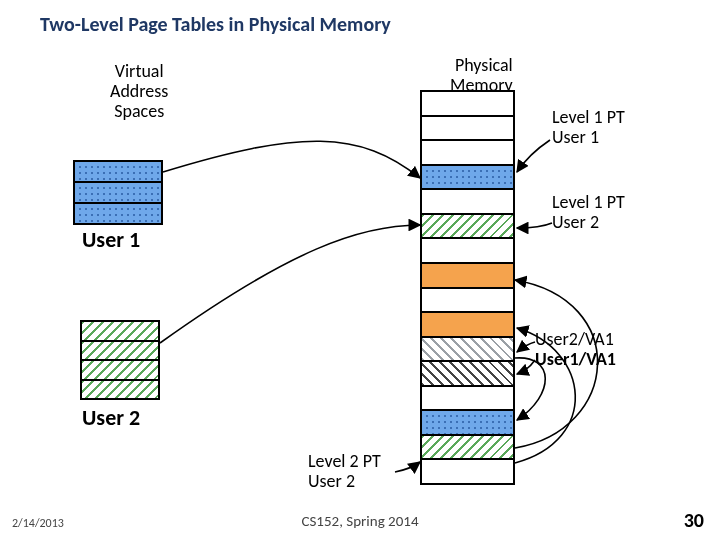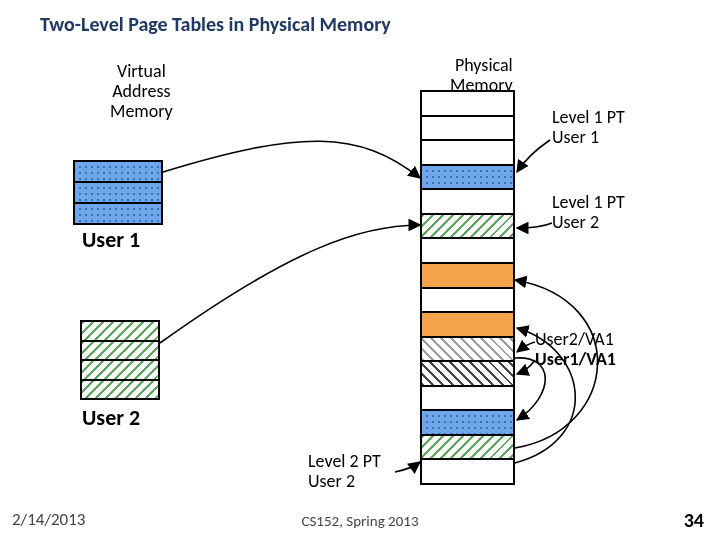--- a/index.html
+++ b/index.html
@@ -80,41 +80,41 @@
 
   svg.arrows {
     position: absolute;
     left: 0; top: 0;
     width: 720px; height: 540px;
     pointer-events: none;
   }
   .footer-date {
     position: absolute;
     left: 12px; bottom: 10px;
-    font-size: 17px; color: #444; margin-top: 44px;
+    font-size: 12px; color: #444; margin-top: 44px;
   }
   .footer-course {
     position: absolute;
     left: 50%; transform: translateX(-50%);
     bottom: 10px; font-size: 15px; color: #444;
   }
   .footer-slide {
     position: absolute;
     right: 16px; bottom: 8px;
     font-size: 20px; font-weight: 700; color: #000;
   }
 </style>
 </head>
 <body>
 
 <div class="title">Two-Level Page Tables in Physical Memory</div>
 
 <div class="label" style="left:110px; top:62px; white-space:pre; text-align:center; font-weight:400;">Virtual
 Address
-Memory</div>
+Spaces</div>
 <div class="label" style="left:450px; top:56px; white-space:pre; text-align:right; font-weight:400;">Physical
 Memory</div>
 
 <div class="label" style="left:552px; top:108px; white-space:pre; font-weight:400;">Level 1 PT
 User 1</div>
 <div class="label" style="left:552px; top:193px; white-space:pre; font-weight:400;">Level 1 PT
 User 2</div>
 <div class="label" style="left:535px; top:330px; font-weight:400;">User2/VA1</div>
 <div class="label" style="left:535px; top:350px; font-weight:700;">User1/VA1</div>
 <div class="label" style="left:308px; top:452px; white-space:pre; font-weight:400;">Level 2 PT
@@ -179,14 +179,14 @@
   <path d="M515,448 C620,430 630,300 515,280" fill="none" stroke="#000" stroke-width="1.6" marker-end="url(#ah)"></path>
 
   <path d="M515,463 C600,440 590,350 517,328" fill="none" stroke="#000" stroke-width="1.6" marker-end="url(#ah)"></path>
 
   <path d="M515,358 C555,355 555,395 517,420" fill="none" stroke="#000" stroke-width="1.6" marker-end="url(#ah)"></path>
 
   <path d="M395,472 C405,470 412,468 420,462" fill="none" stroke="#000" stroke-width="1.6" marker-end="url(#ah)"></path>
 </svg>
 
 <div class="footer-date">2/14/2013</div>
-<div class="footer-course">CS152, Spring 2013</div>
-<div class="footer-slide">34</div>
+<div class="footer-course">CS152, Spring 2014</div>
+<div class="footer-slide">30</div>
 
 </body></html>

